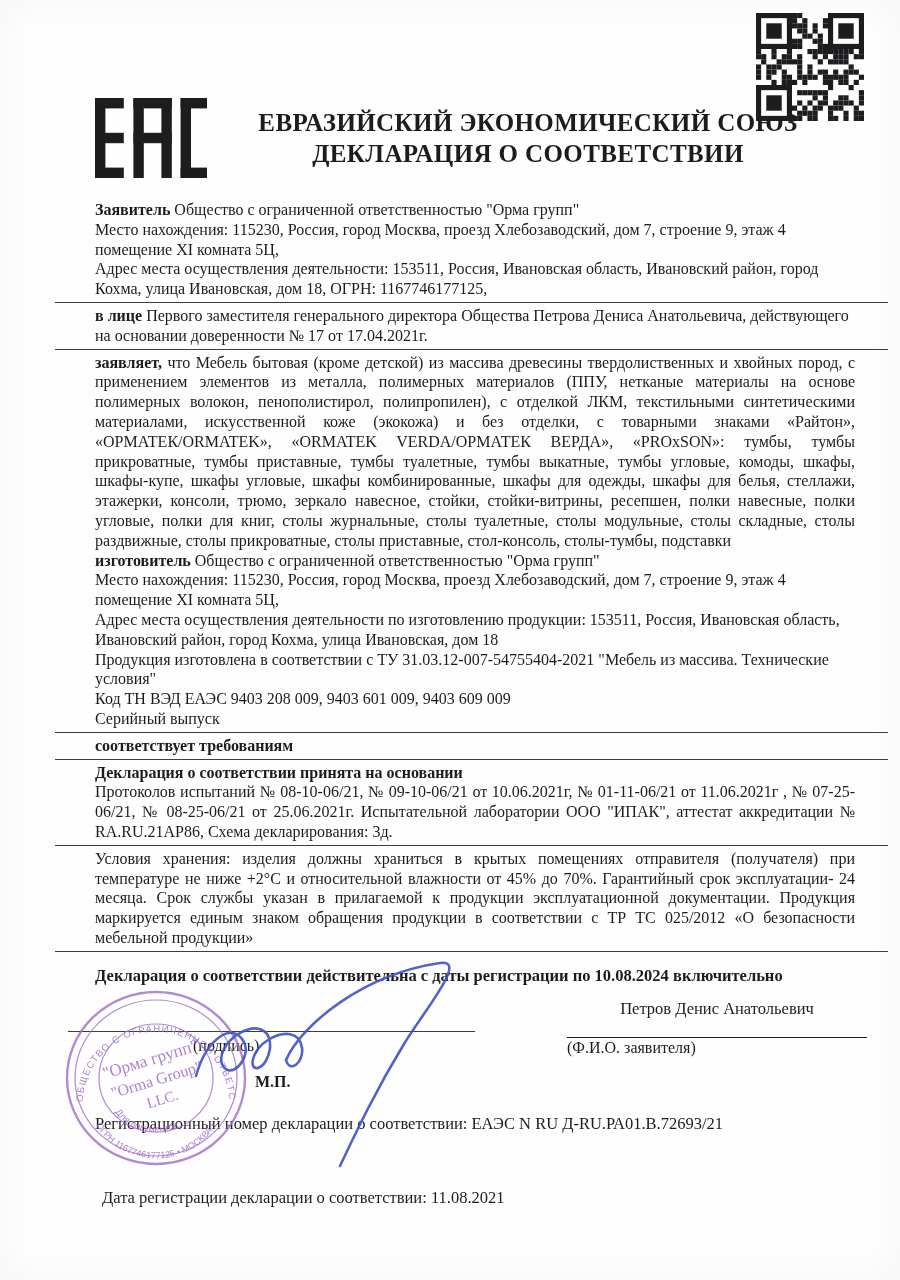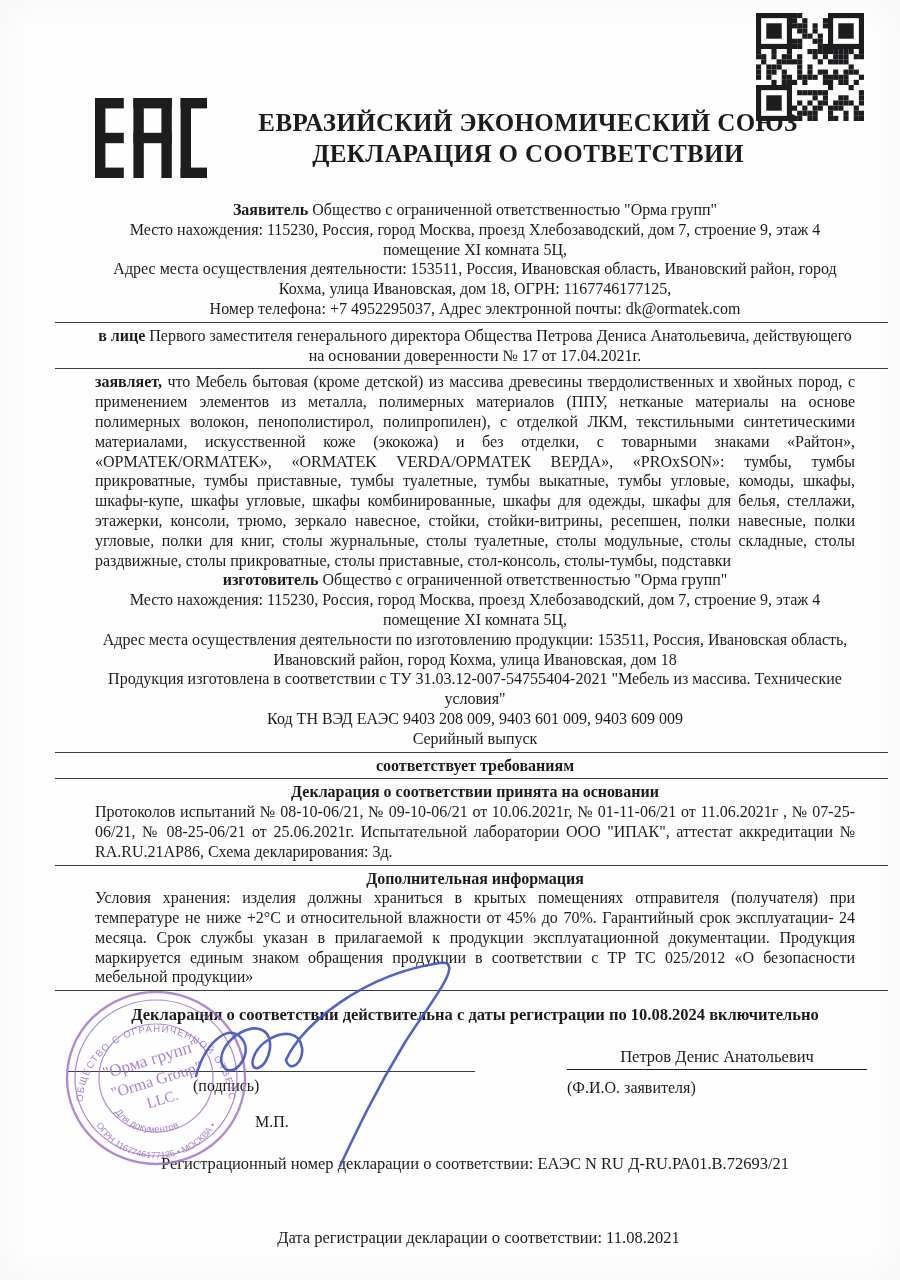--- a/index.html
+++ b/index.html
@@ -15,33 +15,33 @@
     overflow: hidden;
     box-shadow: inset 0 0 40px rgba(0,0,0,0.04);
   }
   
   .hdr { display:flex; align-items:center; margin:0 0 14px 0;gap:24px; }
   .eac-logo { width:112px; height:96px; flex:0 0 auto; }
   .titles { flex:1; text-align:center; font-weight:bold; font-size:25px; line-height:31px; letter-spacing:.4px; padding-right:30px; }
   
   .qr { position:absolute; top:13px; right:36px; width:108px; height:108px; }
   
-  p { margin:0; font-size:16px; line-height:19.8px;text-align:center; }
+  p { margin:0; font-size:16px; line-height:19.8px; }
   .just { text-align:justify; }
   b.lead { font-weight:bold; }
   hr.rule { border:none; border-top:1.6px solid #3c3c3e; margin:3px -33px 3px -40px; }
   .sp-top { margin-top:2px; }
   
   .validity { font-weight:bold; margin-top:14px; font-size:16.5px; }
   .sig-area { position:relative; height:112px; margin-top:2px; }
   .sig-line { position:absolute; left:-27px; top:44px; width:407px; border-top:1.6px solid #3c3c3e; }
   .sig-caption { position:absolute; left:98px; top:50px; width:170px; text-align:left; font-size:16px; }
-  .fio-name { position:absolute; left:472px; top:20px; width:300px; text-align:center; font-size:16.5px; border-bottom:1px solid #1c1c1e; padding-bottom:2px; }
+  .fio-name { position:absolute; left:472px; top:12px; width:300px; text-align:center; font-size:16.5px; border-bottom:1px solid #1c1c1e; padding-bottom:18px; }
   .fio-caption { position:absolute; left:472px; top:52px; width:300px; text-align:left; font-size:16px; }
-  .seal-caption { position:absolute; left:160px; top:86px; font-size:16px; }
+  .seal-caption { position:absolute; left:160px; top:86px; font-size:16px;font-weight:bold; }
   
   .reg { margin-top:12px; }
   .reg p { font-weight:normal; font-size:16.5px; line-height:26px; }
   .reg .indent { padding-left:7px;margin-top:48px; }
   
   .stamp { position:absolute; left:58px; top:986px; width:196px; height:186px; pointer-events:none; }
   .autograph { position:absolute; left:168px; top:946px; width:330px; height:228px; pointer-events:none; }
 </style>
 </head>
 <body>
@@ -235,21 +235,20 @@
     <div class="titles">
       <div>ЕВРАЗИЙСКИЙ ЭКОНОМИЧЕСКИЙ СОЮЗ</div>
       <div>ДЕКЛАРАЦИЯ О СООТВЕТСТВИИ</div>
     </div>
   </div>
 
   <div>
     <p><b class="lead">Заявитель</b> <span>Общество с ограниченной ответственностью "Орма групп"</span></p>
     <p>Место нахождения: 115230, Россия, город Москва, проезд Хлебозаводский, дом 7, строение 9, этаж 4 помещение XI комната 5Ц,</p>
     <p>Адрес места осуществления деятельности: 153511, Россия, Ивановская область, Ивановский район, город Кохма, улица Ивановская, дом 18, ОГРН: 1167746177125,</p>
-    <p>Номер телефона: +7 4952295037, Адрес электронной почты: dk@ormatek.com</p>
   </div>
   <hr class="rule">
 
   <div>
     <p><b class="lead">в лице</b> <span>Первого заместителя генерального директора Общества Петрова Дениса Анатольевича, действующего на основании доверенности № 17 от 17.04.2021г.</span></p>
   </div>
   <hr class="rule">
 
   <div>
     <p class="just"><b class="lead">заявляет,</b> <span>что Мебель бытовая (кроме детской) из массива древесины твердолиственных и хвойных пород, с применением элементов из металла, полимерных материалов (ППУ, нетканые материалы на основе полимерных волокон, пенополистирол, полипропилен), с отделкой ЛКМ, текстильными синтетическими материалами, искусственной коже (экокожа) и без отделки, с товарными знаками «Райтон», «ОРМАТЕК/ORMATEK», «ORMATEK VERDA/ОРМАТЕК ВЕРДА», «PROxSON»: тумбы, тумбы прикроватные, тумбы приставные, тумбы туалетные, тумбы выкатные, тумбы угловые, комоды, шкафы, шкафы-купе, шкафы угловые, шкафы комбинированные, шкафы для одежды, шкафы для белья, стеллажи, этажерки, консоли, трюмо, зеркало навесное, стойки, стойки-витрины, ресепшен, полки навесные, полки угловые, полки для книг, столы журнальные, столы туалетные, столы модульные, столы складные, столы раздвижные, столы прикроватные, столы приставные, стол-консоль, столы-тумбы, подставки</span></p>
@@ -270,21 +269,20 @@
   </div>
   <hr class="rule">
 
   <div>
     <p><b class="lead">Декларация о соответствии принята на основании</b></p>
     <p class="just">Протоколов испытаний № 08-10-06/21, № 09-10-06/21 от 10.06.2021г, № 01-11-06/21 от 11.06.2021г , № 07-25-06/21, № 08-25-06/21 от 25.06.2021г. Испытательной лаборатории ООО "ИПАК", аттестат аккредитации № RA.RU.21АР86, Схема декларирования: 3д.</p>
   </div>
   <hr class="rule">
 
   <div>
-    <p><b class="lead">Дополнительная информация</b></p>
     <p class="just">Условия хранения: изделия должны храниться в крытых помещениях отправителя (получателя) при температуре не ниже +2°С и относительной влажности от 45% до 70%. Гарантийный срок эксплуатации- 24 месяца. Срок службы указан в прилагаемой к продукции эксплуатационной документации. Продукция маркируется единым знаком обращения продукции в соответствии с ТР ТС 025/2012 «О безопасности мебельной продукции»</p>
   </div>
   <hr class="rule">
 
   <p class="validity">Декларация о соответствии действительна с даты регистрации по  10.08.2024 включительно</p>
 
   <div class="sig-area">
     <div class="sig-line"></div>
     <div class="sig-caption">(подпись)</div>
     <div class="fio-name">Петров Денис Анатольевич</div>

